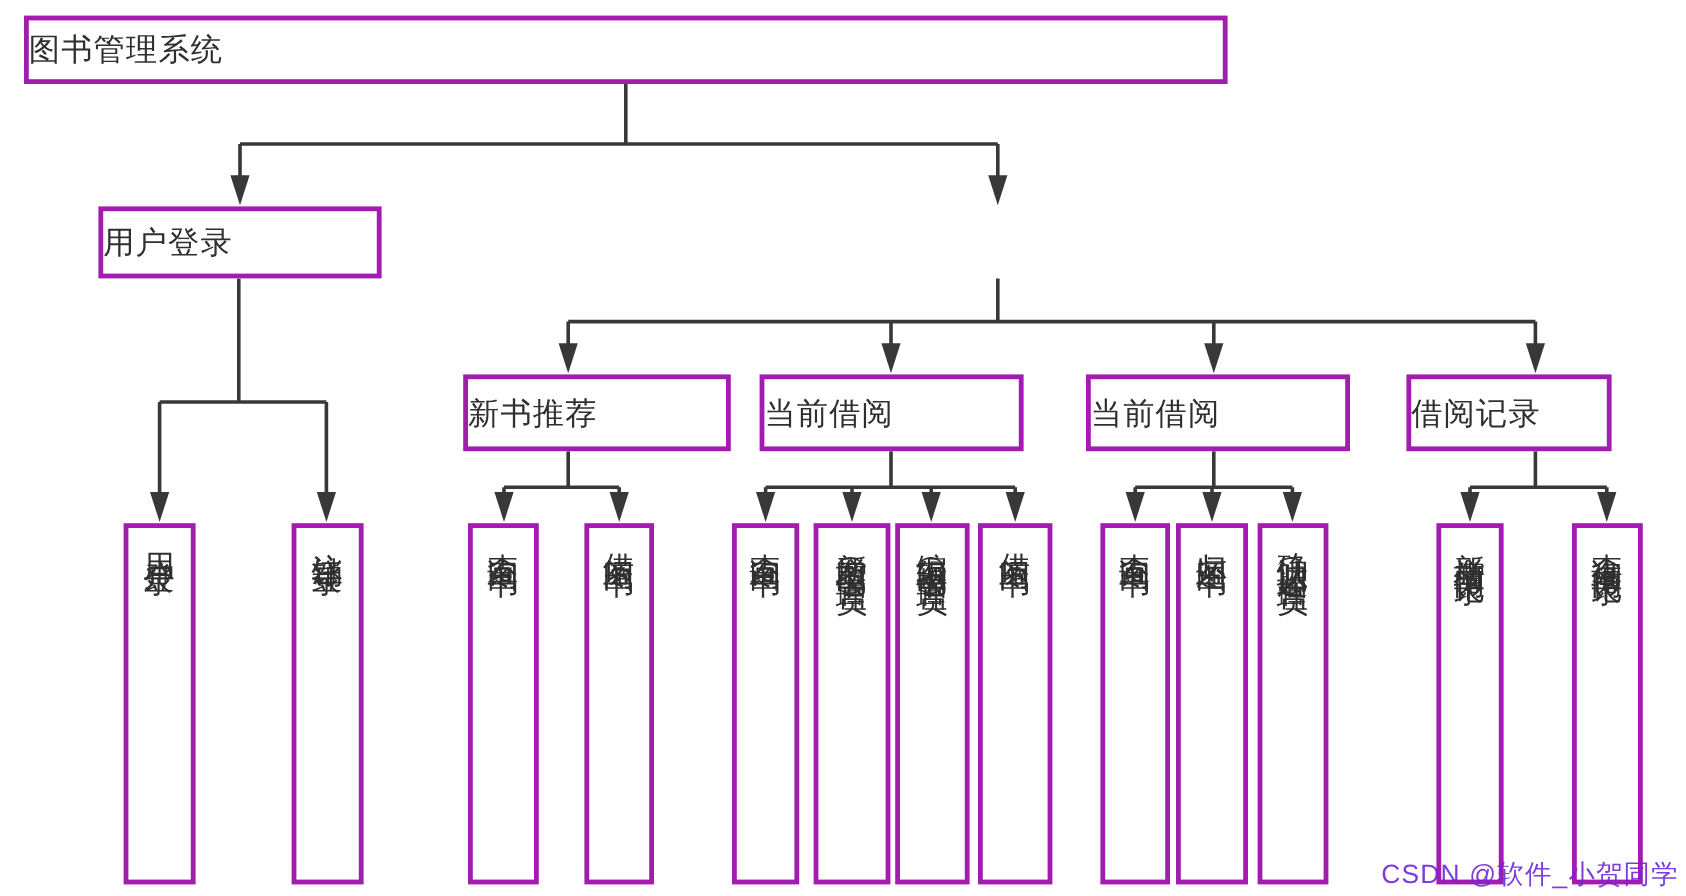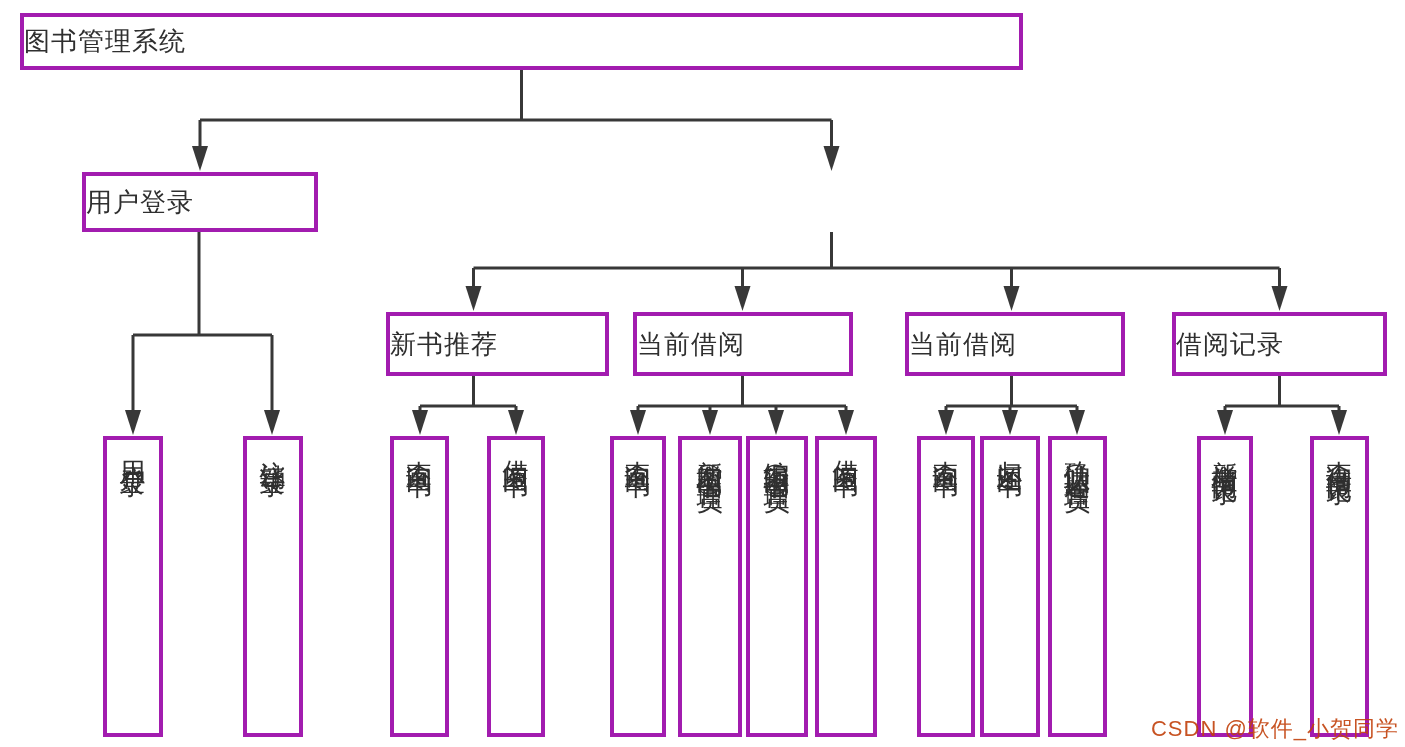--- a/index.html
+++ b/index.html
@@ -28,21 +28,21 @@
     writing-mode:vertical-rl;
     text-orientation:mixed;
     letter-spacing:4px;
     white-space:normal;
     line-height:1.0;
   }
   .watermark{
     position:absolute;
     right:6px;bottom:3px;
     font-size:22px;
-    color:#c2410c;
+    color:#6d28d9;
     letter-spacing:1px;
     opacity:.9;
     z-index:5;
   }
 </style>
 </head>
 <body>
 
 <div id="canvas">
 
@@ -96,21 +96,21 @@
 
   <div class="node h-node" style="left:362px;top:312px;width:223px;height:64px;margin-left:24px;">
     <span>新书推荐</span>
   </div>
   <div class="node h-node" style="left:633px;top:312px;width:220px;height:64px;">
     <span>当前借阅</span>
   </div>
   <div class="node h-node" style="left:905px;top:312px;width:220px;height:64px;">
     <span>当前借阅</span>
   </div>
-  <div class="node h-node" style="left:1172px;top:312px;width:215px;height:64px;">
+  <div class="node h-node" style="left:1172px;top:312px;width:171px;height:64px;">
     <span>借阅记录</span>
   </div>
 
   <div class="node leaf" style="left:103px;width:60px;">
     <span>用户登录</span>
   </div>
   <div class="node leaf" style="left:243px;width:60px;">
     <span>注销登录</span>
   </div>
 

